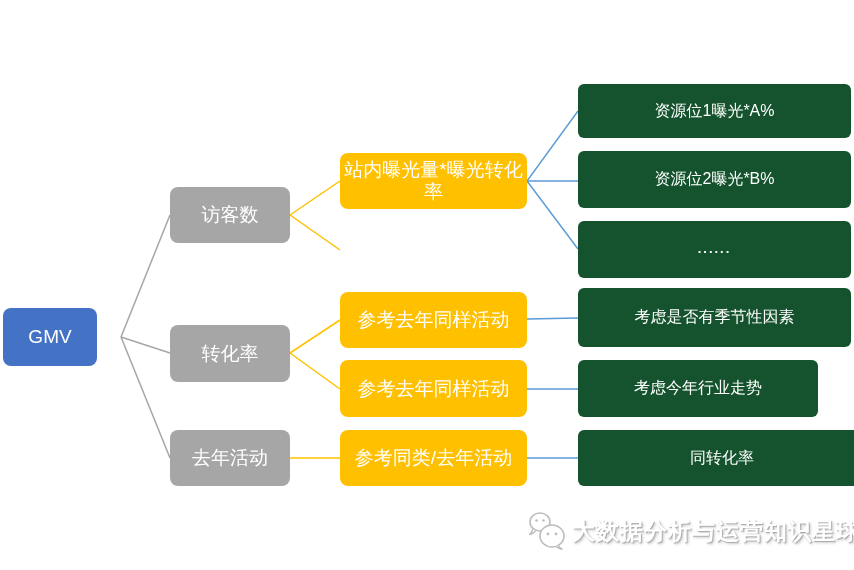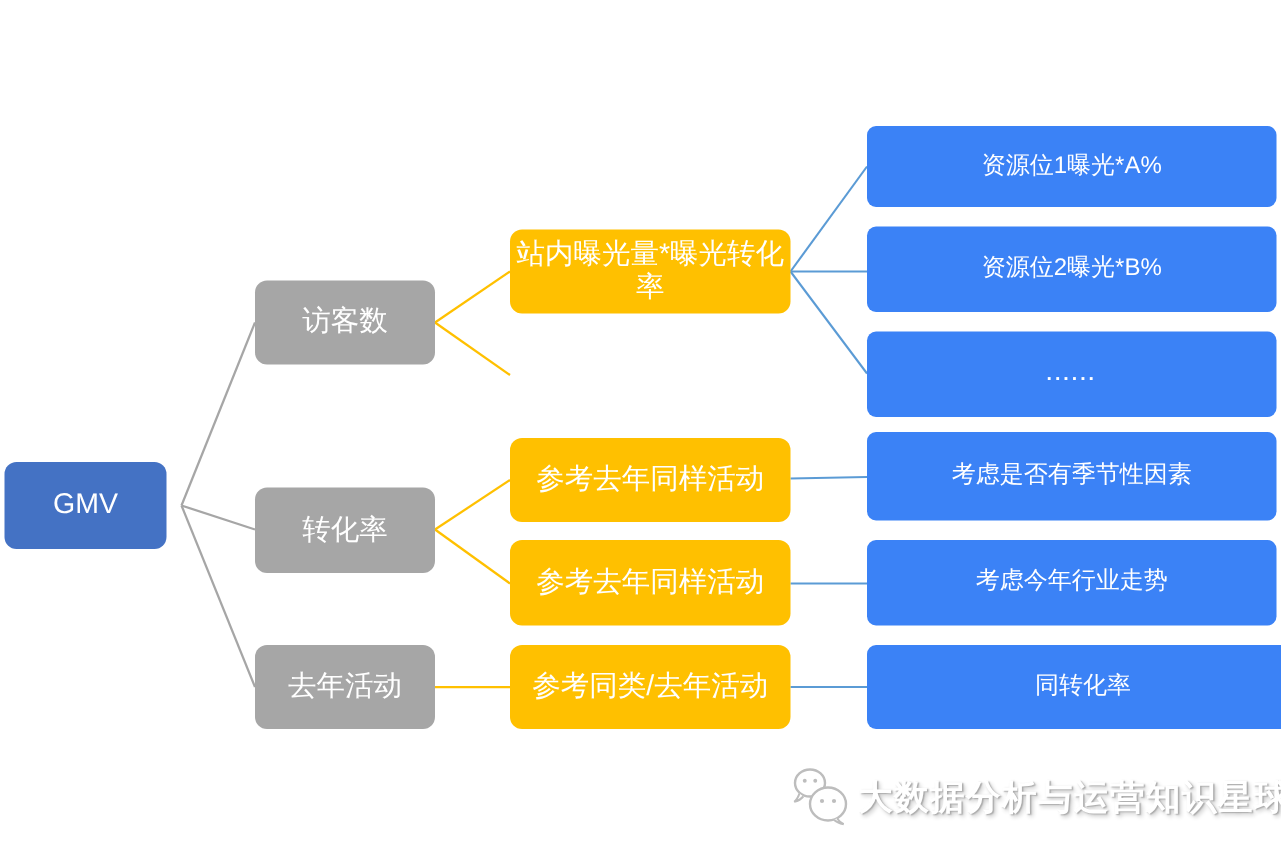--- a/index.html
+++ b/index.html
@@ -39,21 +39,21 @@
   }
   .node.gray {
     background: #A6A6A6;
     font-size: 19px;
   }
   .node.yellow {
     background: #FFC000;
     font-size: 19px;
   }
   .node.blue {
-    background: #3b82f6;
+    background: #14532d;
     font-size: 16px;
     border-radius: 6px;
   }
   .node.dots {
     font-size: 13px;
     font-weight: 700;
     letter-spacing: 2px;
   }
   .watermark {
     position: absolute;
@@ -90,36 +90,36 @@
     <line x1="290" y1="458" x2="340" y2="458" stroke="#FFC000" stroke-width="1.5"></line>
 
     <line x1="527" y1="181" x2="578" y2="111" stroke="#5B9BD5" stroke-width="1.4"></line>
     <line x1="527" y1="181" x2="578" y2="181" stroke="#5B9BD5" stroke-width="1.4"></line>
     <line x1="527" y1="181" x2="578" y2="249" stroke="#5B9BD5" stroke-width="1.4"></line>
     <line x1="527" y1="319" x2="578" y2="318" stroke="#5B9BD5" stroke-width="1.4"></line>
     <line x1="527" y1="389" x2="578" y2="389" stroke="#5B9BD5" stroke-width="1.4"></line>
     <line x1="527" y1="458" x2="578" y2="458" stroke="#5B9BD5" stroke-width="1.4"></line>
   </svg>
 
-  <div class="node root" style="left:3px;top:308px;width:108px;height:58px">GMV</div>
+  <div class="node root" style="left:3px;top:308px;width:94px;height:58px">GMV</div>
 
   <div class="node gray" style="left:170px;top:187px;width:120px;height:56px">访客数</div>
   <div class="node gray" style="left:170px;top:325px;width:120px;height:57px">转化率</div>
   <div class="node gray" style="left:170px;top:430px;width:120px;height:56px">去年活动</div>
 
   <div class="node yellow" style="left:340px;top:153px;width:187px;height:56px">站内曝光量*曝光转化率</div>
   <div class="node yellow" style="left:340px;top:292px;width:187px;height:56px">参考去年同样活动</div>
   <div class="node yellow" style="left:340px;top:360px;width:187px;height:57px">参考去年同样活动</div>
   <div class="node yellow" style="left:340px;top:430px;width:187px;height:56px">参考同类/去年活动</div>
 
   <div class="node blue" style="left:578px;top:84px;width:273px;height:54px">资源位1曝光*A%</div>
   <div class="node blue" style="left:578px;top:151px;width:273px;height:57px">资源位2曝光*B%</div>
   <div class="node blue dots" style="left:578px;top:221px;width:273px;height:57px">......</div>
   <div class="node blue" style="left:578px;top:288px;width:273px;height:59px">考虑是否有季节性因素</div>
-  <div class="node blue" style="left:578px;top:360px;width:273px;height:57px">考虑今年行业走势</div>
+  <div class="node blue" style="left:578px;top:360px;width:240px;height:57px">考虑今年行业走势</div>
   <div class="node blue" style="left:578px;top:430px;width:288px;height:56px">同转化率</div>
 
   <div class="watermark">
     <svg width="40" height="42" viewBox="0 0 40 42">
       <ellipse cx="13" cy="12" rx="10" ry="9" fill="#ffffff" stroke="#bdbdbd" stroke-width="1.6"></ellipse>
       <path d="M6,19 Q4.5,23 2.5,24.5 Q6.5,23.5 8.5,21" fill="#ffffff" stroke="#bdbdbd" stroke-width="1.4"></path>
       <circle cx="9.5" cy="10.5" r="1.3" fill="#bdbdbd"></circle>
       <circle cx="16.5" cy="10.5" r="1.3" fill="#bdbdbd"></circle>
       <ellipse cx="25" cy="26" rx="12" ry="11" fill="#ffffff" stroke="#bdbdbd" stroke-width="1.6"></ellipse>
       <path d="M31,35.5 Q33,38.5 35.5,39.5 Q31,38.5 29,36.5" fill="#ffffff" stroke="#bdbdbd" stroke-width="1.4"></path>

